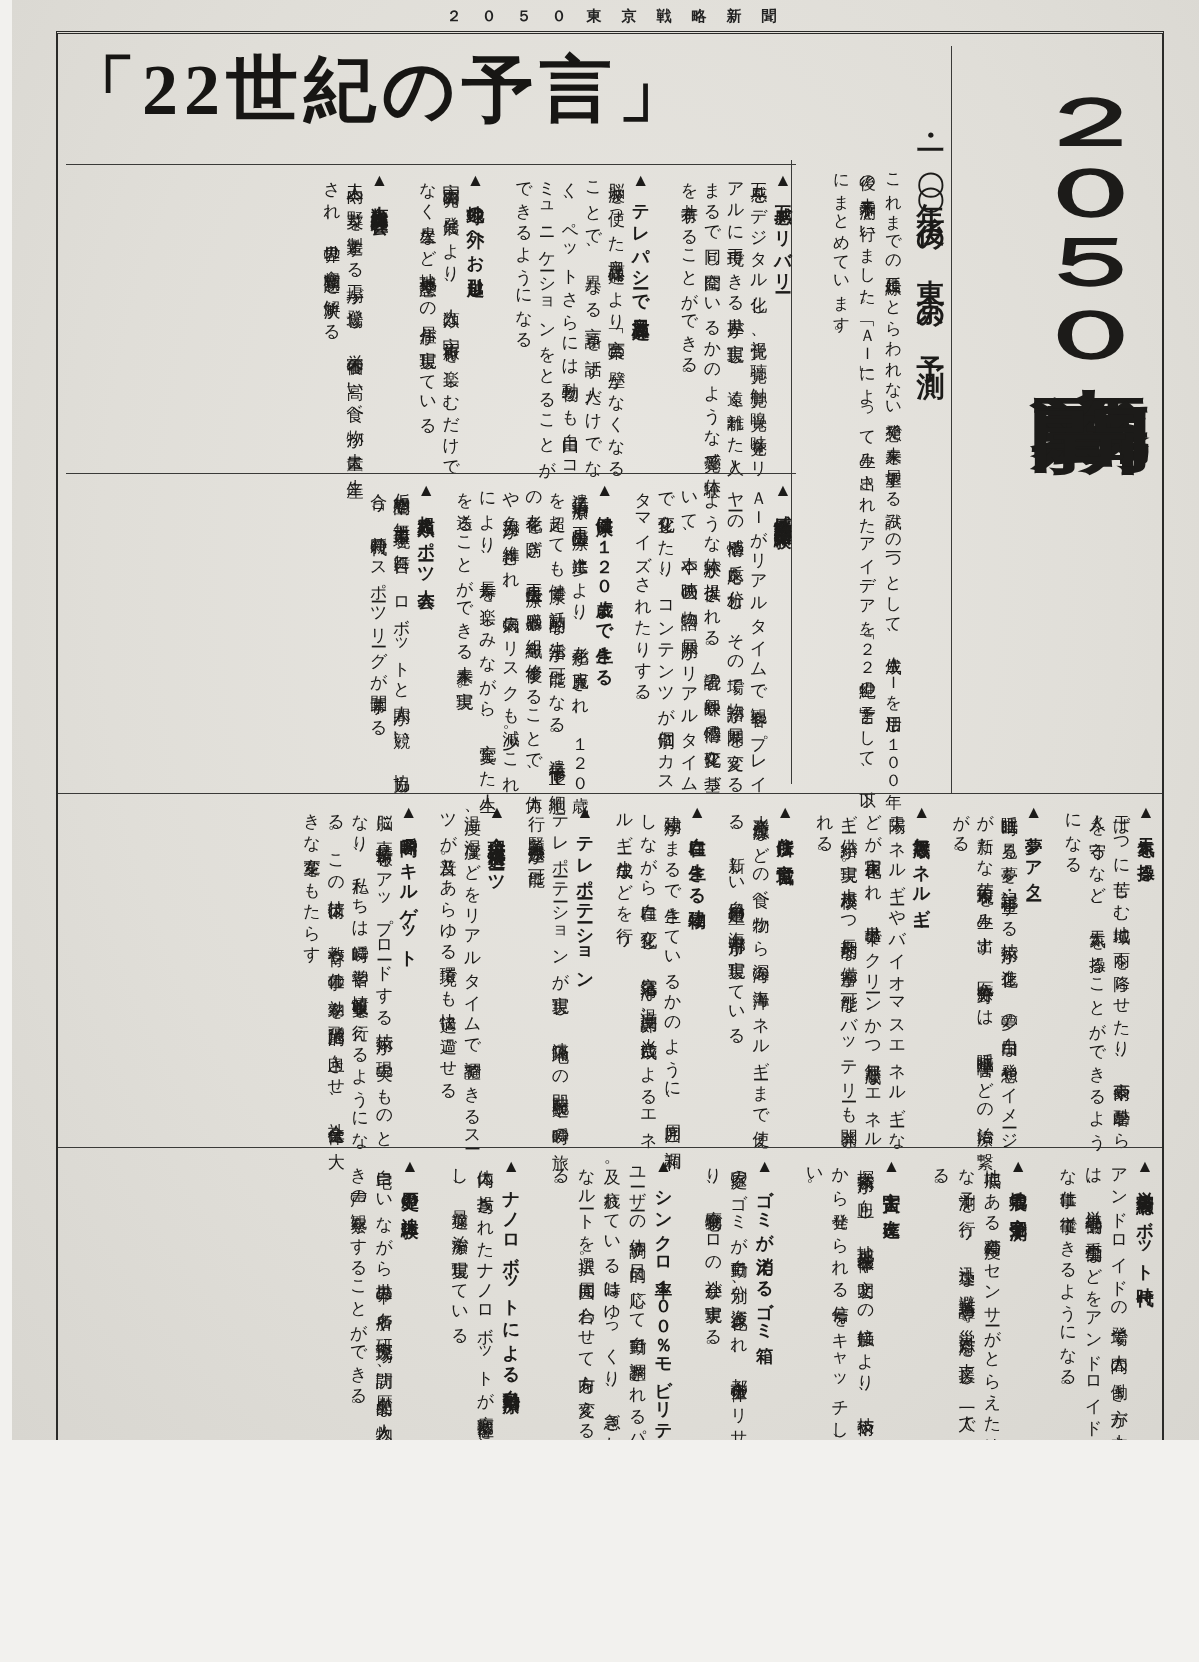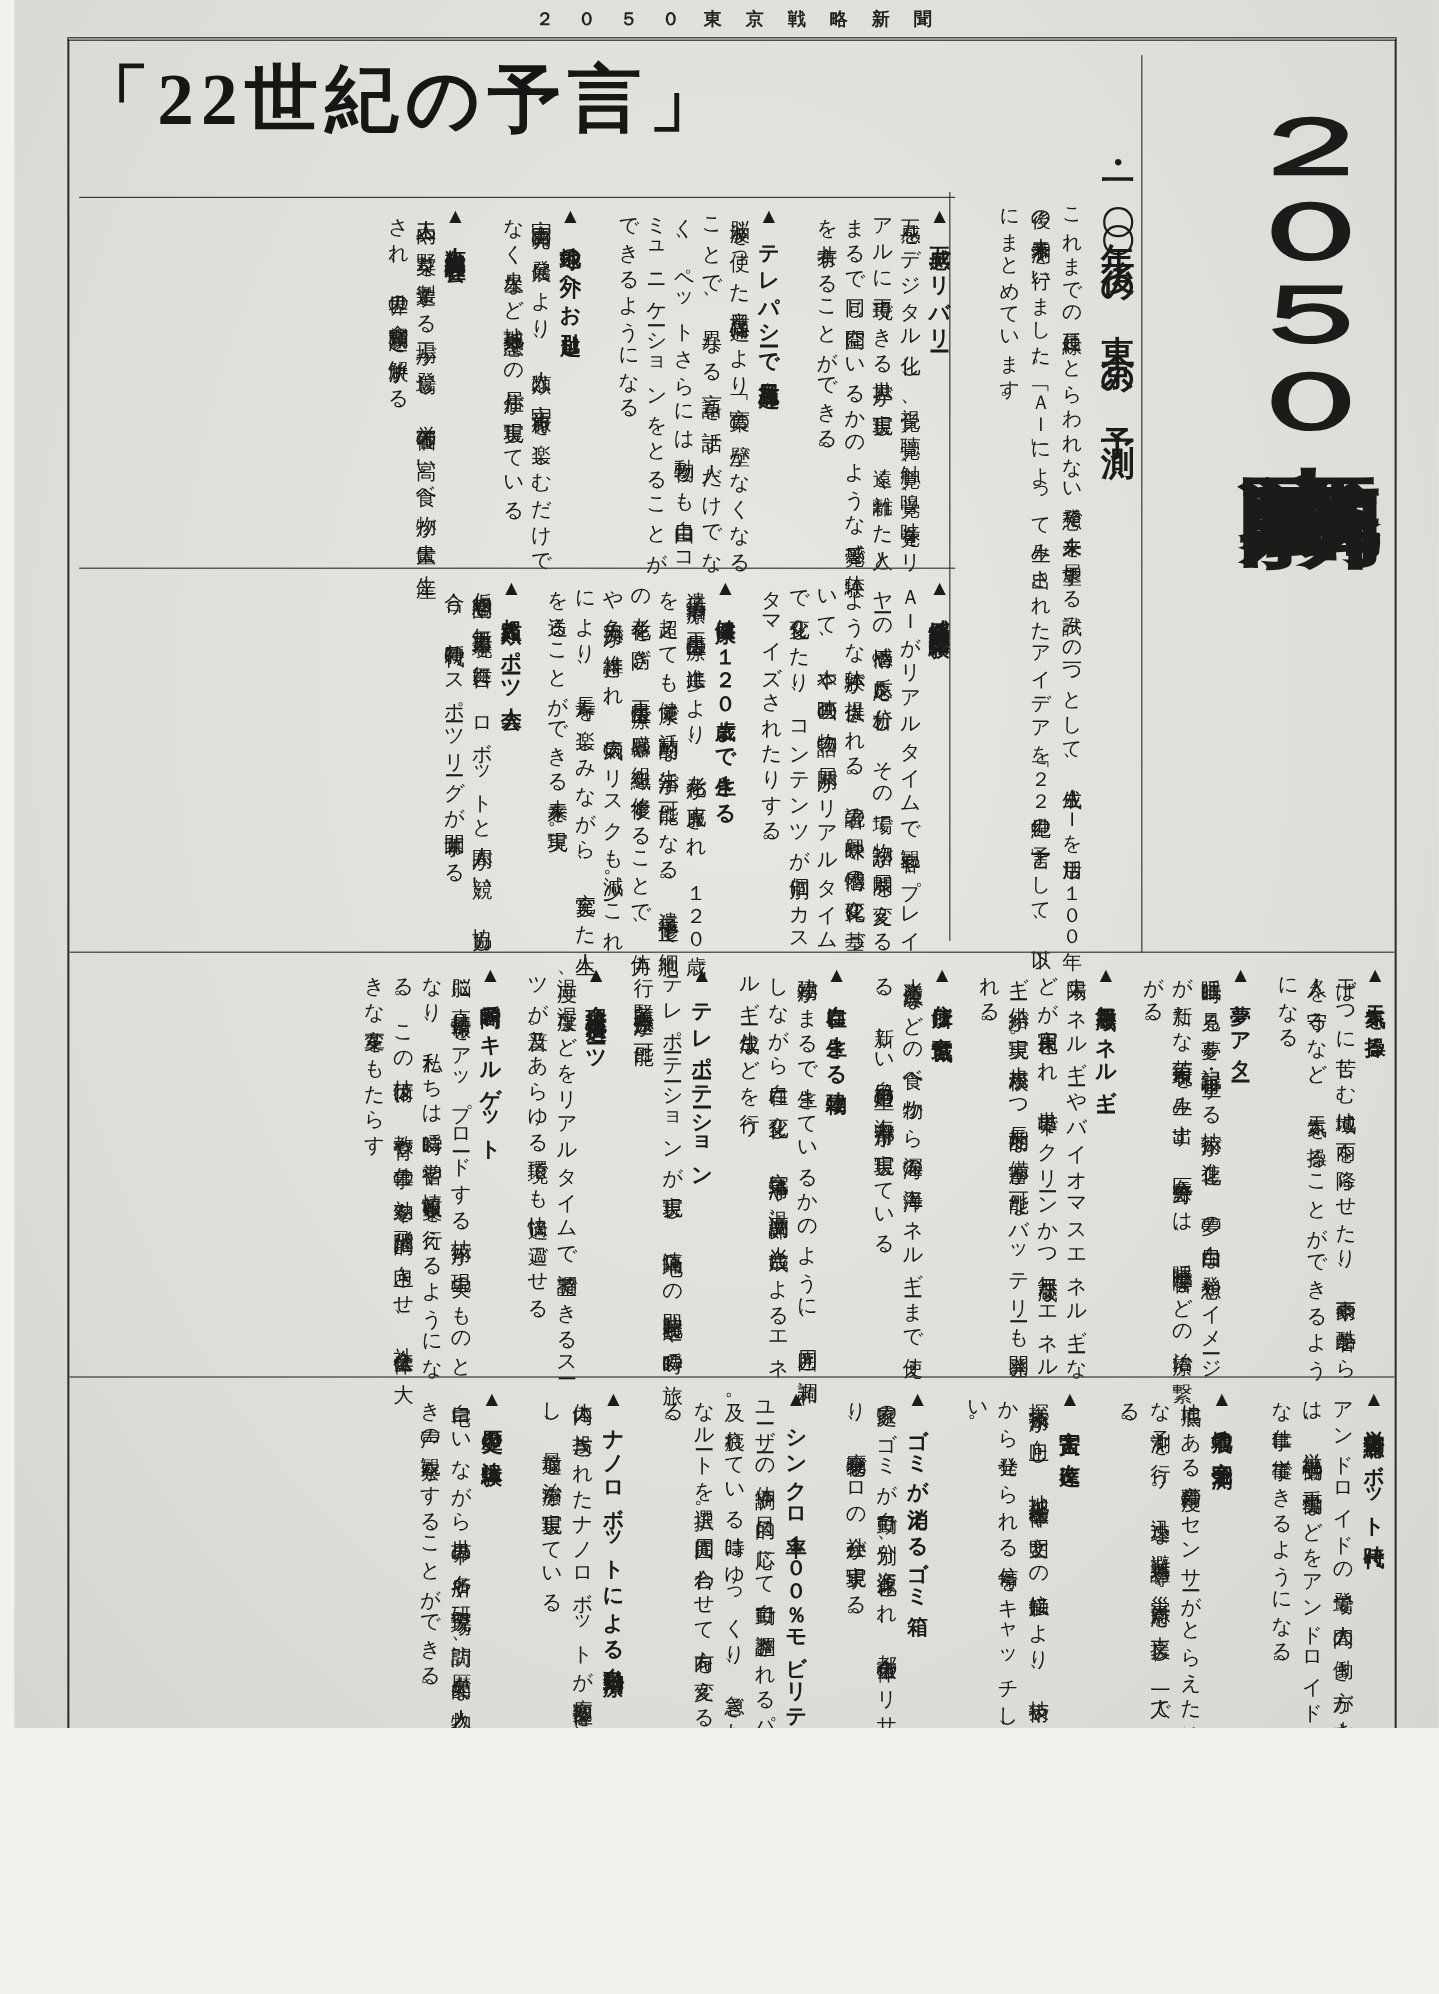--- a/index.html
+++ b/index.html
@@ -46,21 +46,21 @@
     position:absolute; top:128px; right:256px; width:108px; height:620px;
     writing-mode:vertical-rl; font-size:16.5px; line-height:1.58; letter-spacing:1.5px;
     text-align:justify;
   }
   .v-rule-intro {
     position:absolute; top:126px; right:370px; width:1px; height:624px; background:#3a3a38;
   }
   
   .headline {
     position:absolute; top:8px; left:6px; width:730px;
-    font-size:61px; font-weight:bold; letter-spacing:6px;
+    font-size:72px; font-weight:bold; letter-spacing:6px;
     white-space:nowrap; color:#171614;
   }
   
   .band {
     position:absolute; writing-mode:vertical-rl;
     font-size:17px; line-height:1.36; letter-spacing:2px;
     text-align:justify;
   }
   .band article { margin-left:26px; }
   .band h3 { margin:0; font-size:17.5px; font-weight:bold; white-space:normal; }

